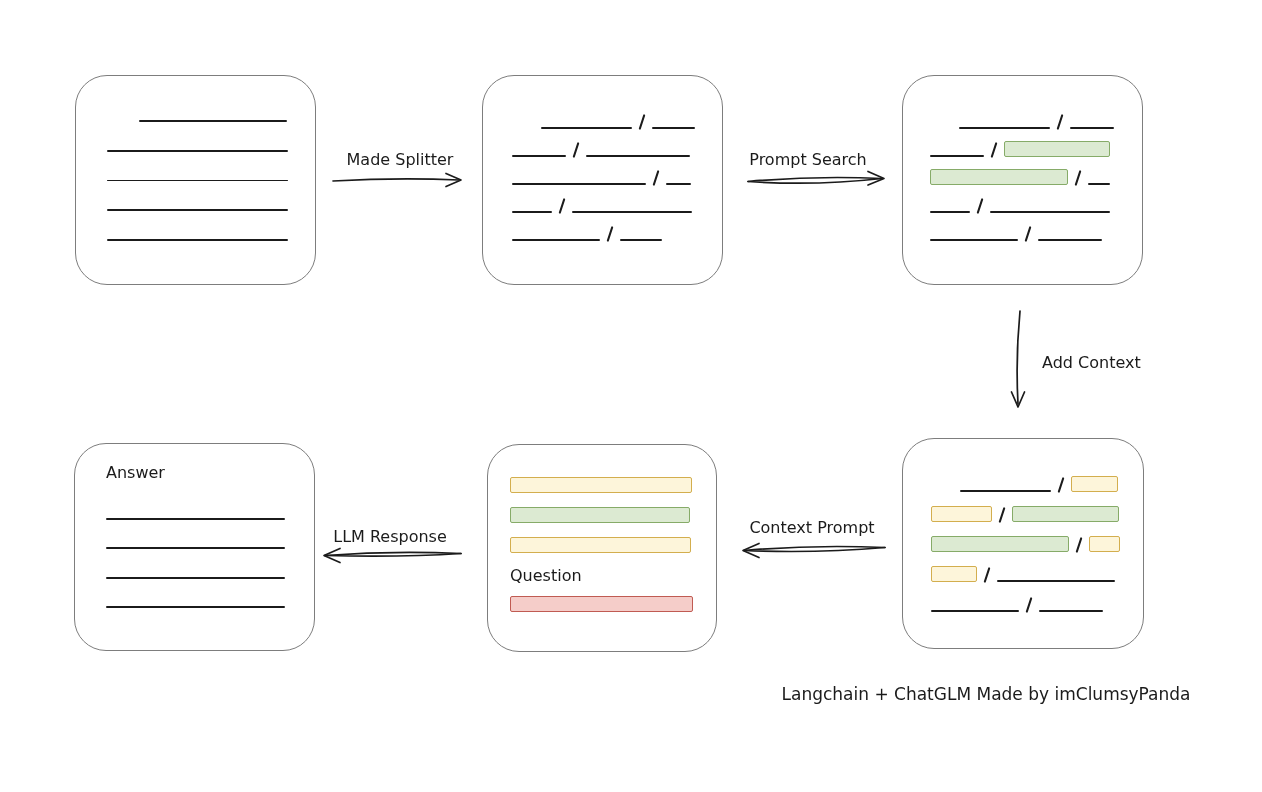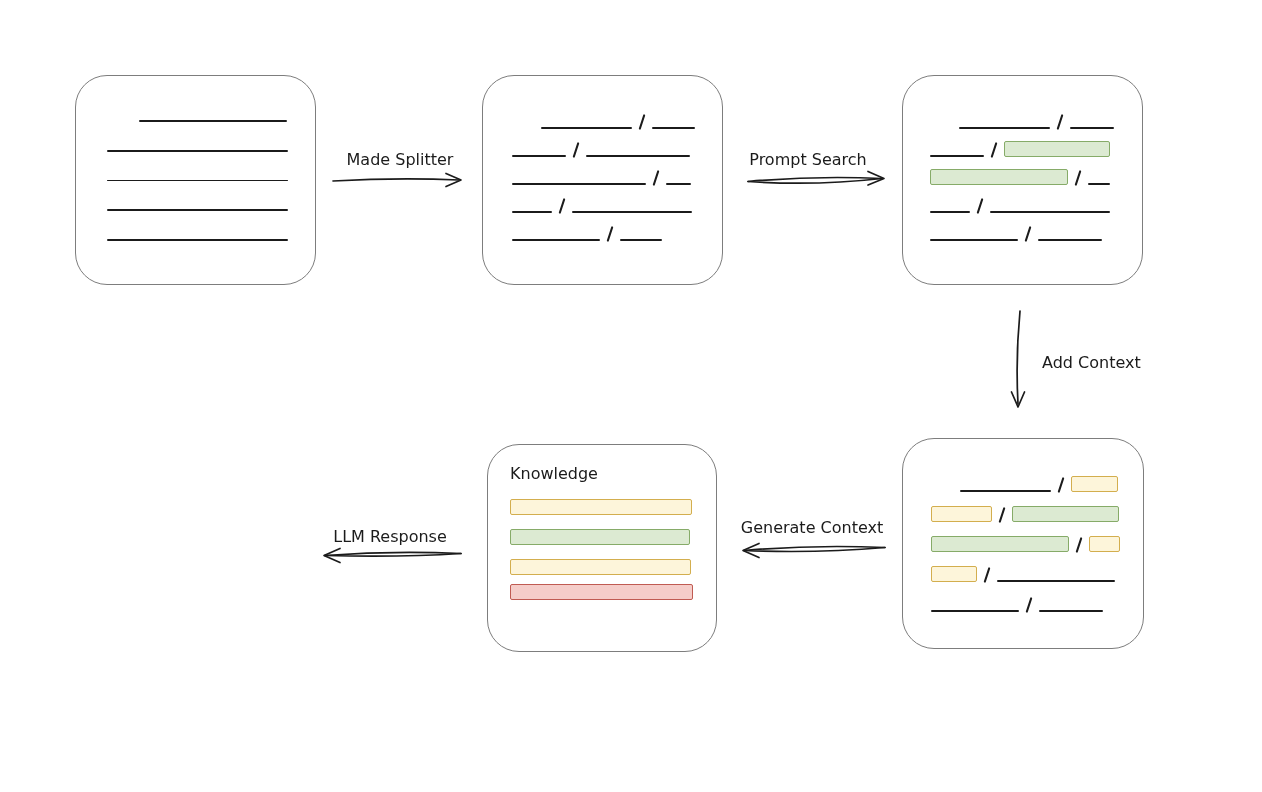--- a/index.html
+++ b/index.html
@@ -148,46 +148,64 @@
         </div>
         <div class="row">
           <div class="seg seg-line" style="width: 88px;"></div>
           <div class="seg seg-slash"></div>
           <div class="seg seg-line" style="width: 64px;"></div>
         </div>
       </div>
   </div>
 
   <div class="box" style="left:487px;top:444px;width:230px;height:208px;padding:18px 0 0 22px;">
-    <div class="inner-label">Knowledge</div>
     <div class="rows rh30 kb">
         <div class="row">
           <div class="seg seg-yellow" style="width: 182px;"></div>
         </div>
         <div class="row">
           <div class="seg seg-green" style="width: 180px;"></div>
         </div>
         <div class="row">
           <div class="seg seg-yellow" style="width: 181px;"></div>
         </div>
       </div>
+    <div class="inner-label q">Question</div>
     <div class="rows rh25">
         <div class="row">
           <div class="seg seg-red" style="width: 183px;"></div>
         </div>
       </div>
   </div>
 
+  <div class="box" style="left:74px;top:443px;width:241px;height:208px;padding:18px 0 0 31px;">
+    <div class="inner-label">Answer</div>
+    <div class="rows rh295" style="margin-top:6px">
+        <div class="row">
+          <div class="seg seg-line" style="width: 179px;"></div>
+        </div>
+        <div class="row">
+          <div class="seg seg-line" style="width: 179px;"></div>
+        </div>
+        <div class="row">
+          <div class="seg seg-line" style="width: 179px;"></div>
+        </div>
+        <div class="row">
+          <div class="seg seg-line" style="width: 179px;"></div>
+        </div>
+      </div>
+  </div>
 
   <div class="label center" style="left:338px;top:150px;width:124px;">Made Splitter</div>
   <div class="label center" style="left:744px;top:150px;width:128px;">Prompt Search</div>
   <div class="label" style="left:994px;top:353px;margin-left:48px;">Add Context</div>
-  <div class="label center" style="left:736px;top:518px;width:152px;">Generate Context</div>
+  <div class="label center" style="left:736px;top:518px;width:152px;">Context Prompt</div>
   <div class="label center" style="left:327px;top:527px;width:126px;">LLM Response</div>
 
+  <div class="caption center" style="left:780px;top:684px;width:412px;">Langchain + ChatGLM Made by imClumsyPanda</div>
 
   <svg class="arrows" width="1262" height="792" viewBox="0 0 1262 792">
     <g>
       <path d="M333,181 Q398,177.5 459,180"></path>
       <path d="M446,173.5 L461,180 L446,186.5"></path>
     </g>
     <g>
       <path d="M748,181.5 Q815,175.5 882,178.5"></path>
       <path d="M748,181.5 Q815,186 882,178.5"></path>
       <path d="M868,171.5 L884,178.5 L868,185"></path>

